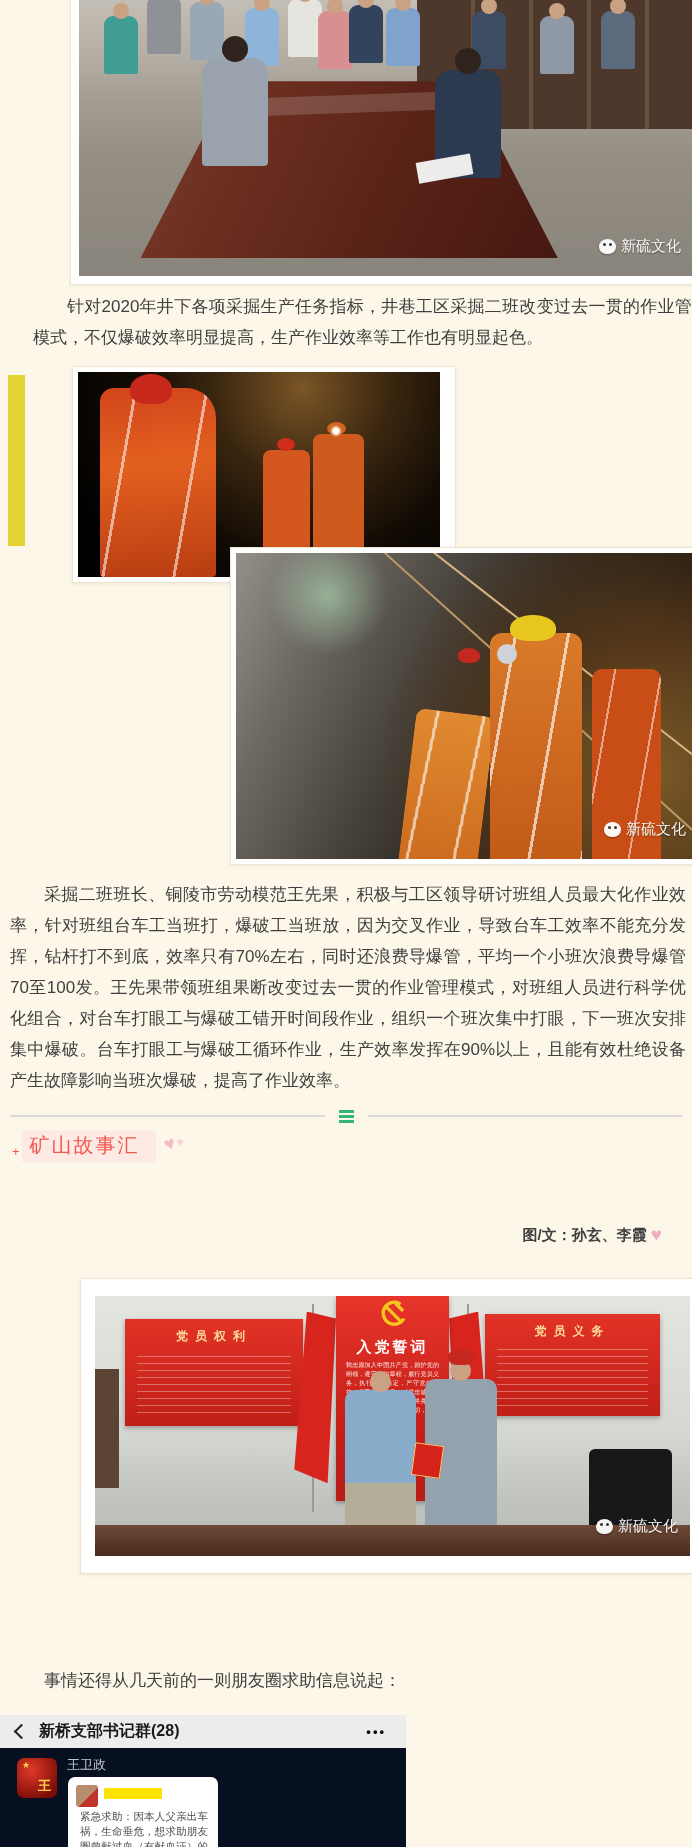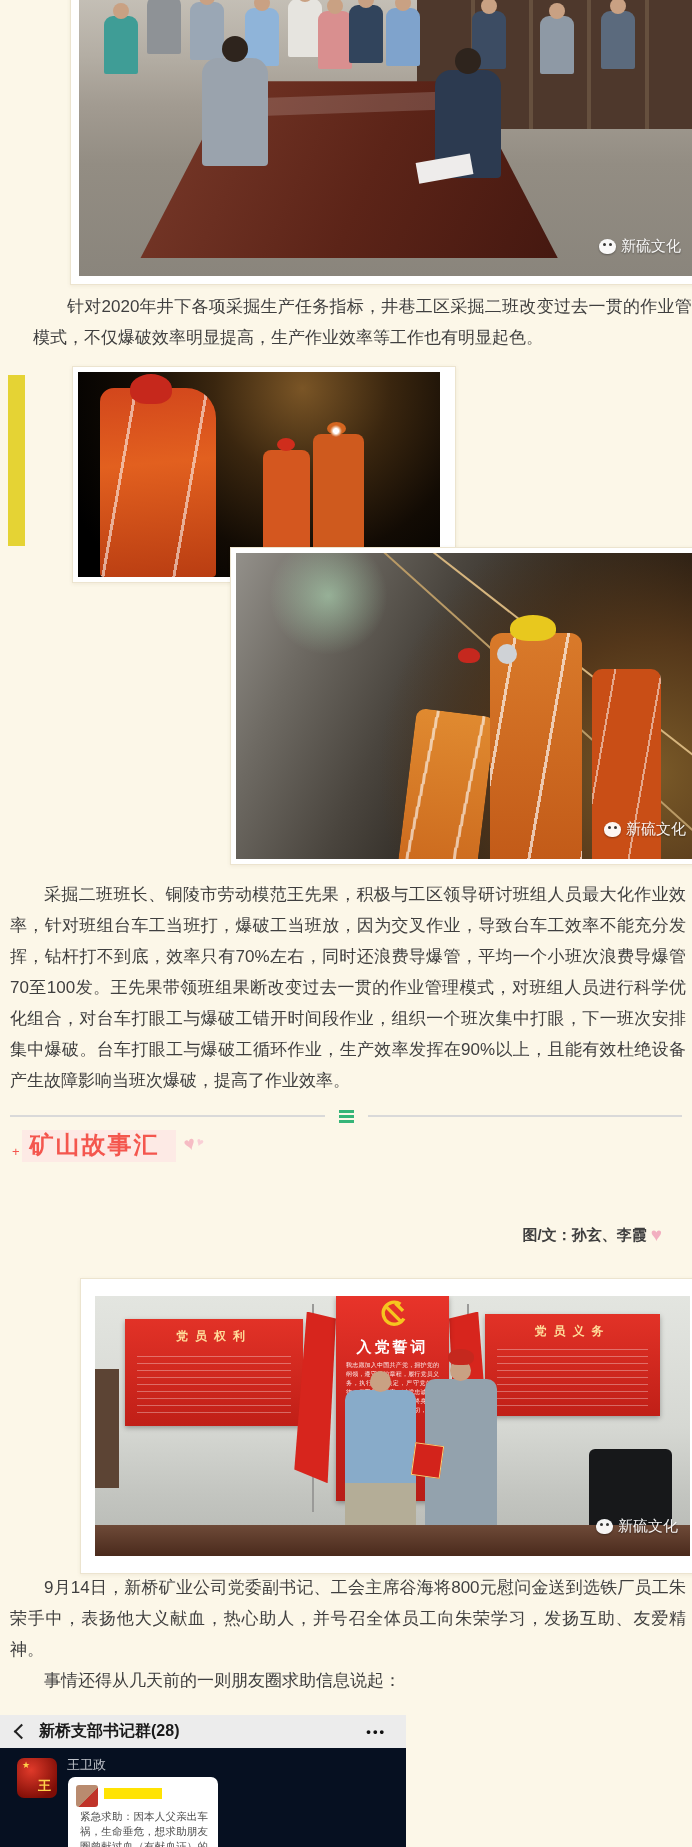--- a/index.html
+++ b/index.html
@@ -38,22 +38,22 @@
 
   
   .divider{position:absolute;left:10px;top:1107px;width:672px;height:18px;display:flex;align-items:center;gap:14px;}
   .dline{flex:1;height:2px;background:#d9d9d9;}
   .dicon{display:flex;flex-direction:column;gap:2px;}
   .dicon i{display:block;width:15px;height:3px;background:var(--green,#35b578);}
 
   
   .tag-row{position:absolute;left:12px;top:1130px;display:flex;align-items:flex-start;}
   .tag-plus{color:var(--accent-red,#f4564e);font-size:13px;margin:14px 2px 0 0;}
-  .tag-pill{background:var(--tag-bg,#fdeae5);color:var(--accent-red,#f4564e);font-weight:bold;
-            font-size:24px;line-height:28px;padding:1px 16px 3px 8px;letter-spacing:2px;}
+  .tag-pill{background:var(--tag-bg,#fdeae5);color:var(--accent-red,#f4564e);font-weight:normal;
+            font-size:20px;line-height:28px;padding:1px 16px 3px 8px;letter-spacing:2px;}
   .tag-flower{margin-left:8px;margin-top:4px;color:#f6bcc4;line-height:1;}
   .tag-flower .f1{font-size:19px;display:inline-block;transform:rotate(-18deg);}
   .tag-flower .f2{font-size:12px;display:inline-block;transform:rotate(20deg) translateY(-4px);color:#f9cfd6;}
 
   
   .story-title{position:absolute;left:0;top:1176px;width:692px;margin:0;text-align:center;
                font-size:21px;font-weight:bold;color:#3b3b3b;letter-spacing:1px;}
   .deco{position:absolute;width:44px;height:2px;background:var(--deco-yellow,#f0c53c);}
   .deco .ring{position:absolute;width:7px;height:7px;border:2px solid var(--deco-yellow,#f0c53c);border-radius:50%;}
   .deco-tr{right:238px;top:-10px;}
@@ -279,21 +279,20 @@
       <div class="p-cert"></div>
       <div class="p-chair"></div>
       <div class="p-table"></div>
       <div class="wm">
         <span class="wm-icon"></span>
         <span>新硫文化</span>
       </div>
     </div>
   </figure>
 
-  <p class="para" id="p3">9月14日，新桥矿业公司党委副书记、工会主席谷海将800元慰问金送到选铁厂员工朱荣手中，表扬他大义献血，热心助人，并号召全体员工向朱荣学习，发扬互助、友爱精神。</p>
   <p class="para" id="p4">事情还得从几天前的一则朋友圈求助信息说起：</p>
 
   <div class="chat">
     <div class="chat-head">
       <span class="chevron"></span>
       <span class="chat-title">新桥支部书记群(28)</span>
       <span class="dots">•••</span>
     </div>
     <div class="chat-body">
       <div class="avatar">

